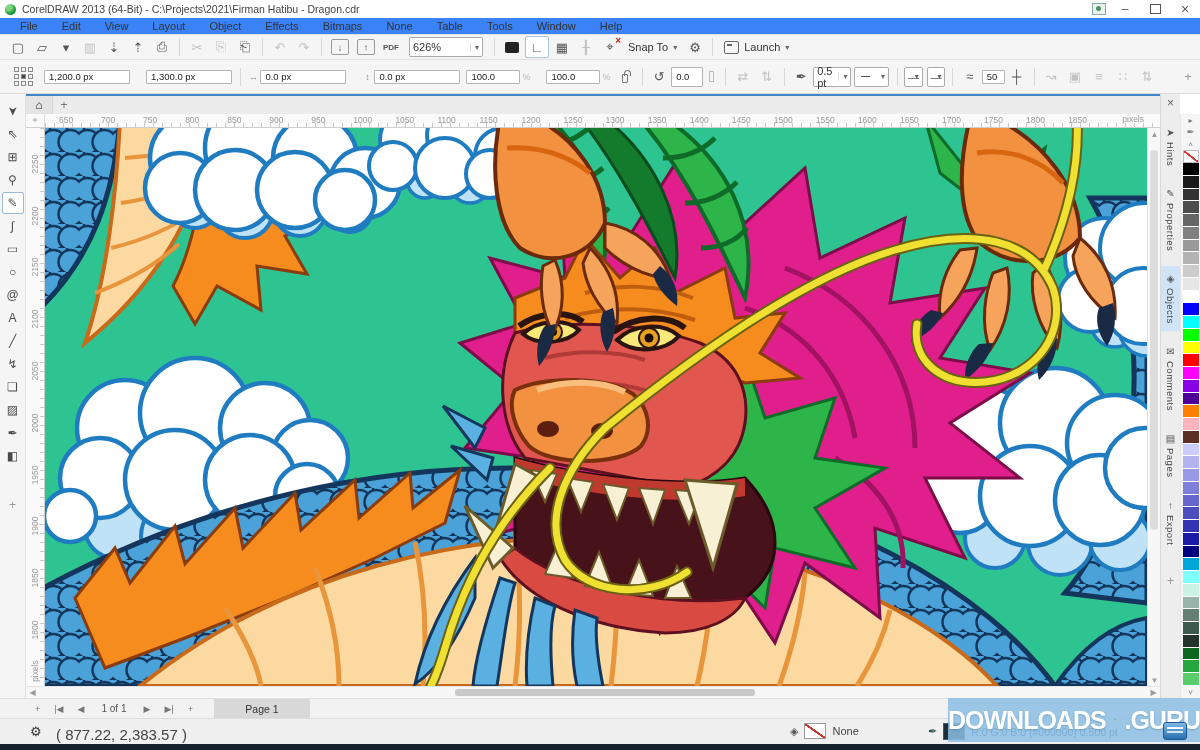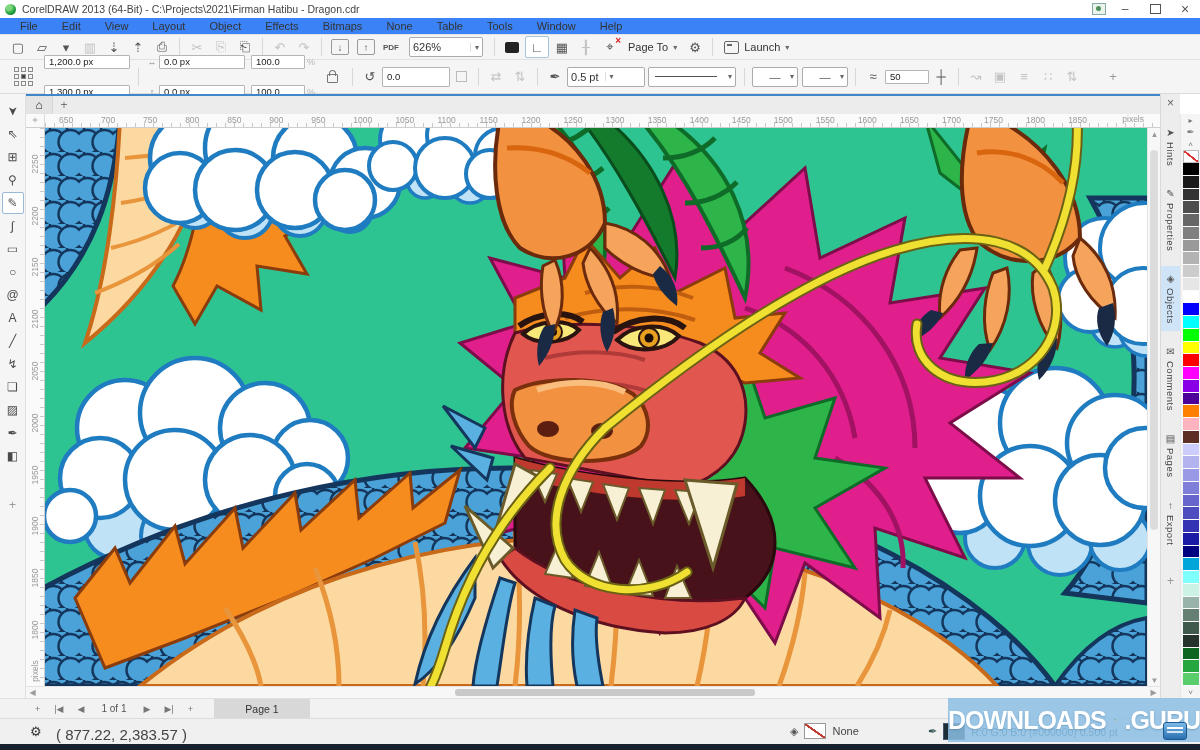--- a/index.html
+++ b/index.html
@@ -40,21 +40,21 @@
   .combo::after{content:"▾";font-size:8px;color:#666;margin-left:6px;padding-left:4px;border-left:1px solid #ddd}
   .zoomcombo{width:66px;margin:0 6px;justify-content:space-between}
   .ddbtn{display:inline-flex;align-items:center;font-size:11px;color:#333;padding:0 6px;height:20px}
   .ddbtn::after{content:"▾";font-size:8px;color:#666;margin-left:5px}
   .launch-ic{width:13px;height:11px;border:1px solid #666;border-radius:2px;margin-right:5px;position:relative}
   .launch-ic::after{content:"";position:absolute;left:2px;top:2px;width:5px;height:2px;background:#666}
   
   .posgrid{display:grid;grid-template-columns:repeat(3,5px);grid-gap:2px;margin:0 8px}
   .posgrid i{width:5px;height:5px;border:1px solid #8a8a8a;box-sizing:border-box}
   .posgrid i.c{background:#444}
-  .pcol{display:flex;flex-direction:column;gap:16px;margin:0 3px}
+  .pcol{display:flex;gap:16px;margin:0 3px}
   .pfield{background:#fff;border:1px solid #b5b5b5;height:12px;width:76px;font-size:9.5px;display:flex;align-items:center;padding:0 4px;border-radius:1px;color:#222}
   .pfield.small{width:44px}
   .pfx{font-size:9px;color:#888;margin-right:2px;width:10px;text-align:center}
   .pct{font-size:9px;color:#b5b5b5;margin-left:2px}
   .lock{width:9px;height:7px;border:1px solid #777;border-radius:1px;position:relative;margin:0 9px;margin-top:4px}
   .lock::before{content:"";position:absolute;left:1px;top:-5px;width:5px;height:5px;border:1px solid #777;border-bottom:none;border-radius:4px 4px 0 0}
   .rotfield{width:58px;height:18px}
   .sqbtn{width:9px;height:9px;border:1px solid #bbb;margin:0 6px}
   .linestyle{width:86px;height:18px;background:#fff;border:1px solid #ababab;position:relative;margin:0 3px;border-radius:2px}
   .linestyle::before{content:"";position:absolute;left:6px;right:18px;top:8px;border-top:1px solid #555}
@@ -246,21 +246,21 @@
         <span>▦</span>
       </span>
       <span class="tbi disabled">
         <span>╂</span>
       </span>
       <span class="tbi snapoff">
         <span>⌖</span>
       </span>
     </span>
   <span class="ddbtn">
-    <span>Page To</span>
+    <span>Snap To</span>
   </span>
   <span class="tbi">⚙</span>
   <span class="sep"></span>
   <span class="ddbtn">
     <span class="launch-ic"></span>
     <span>Launch</span>
   </span>
 </div>
 
 <div class="propbar abs">

